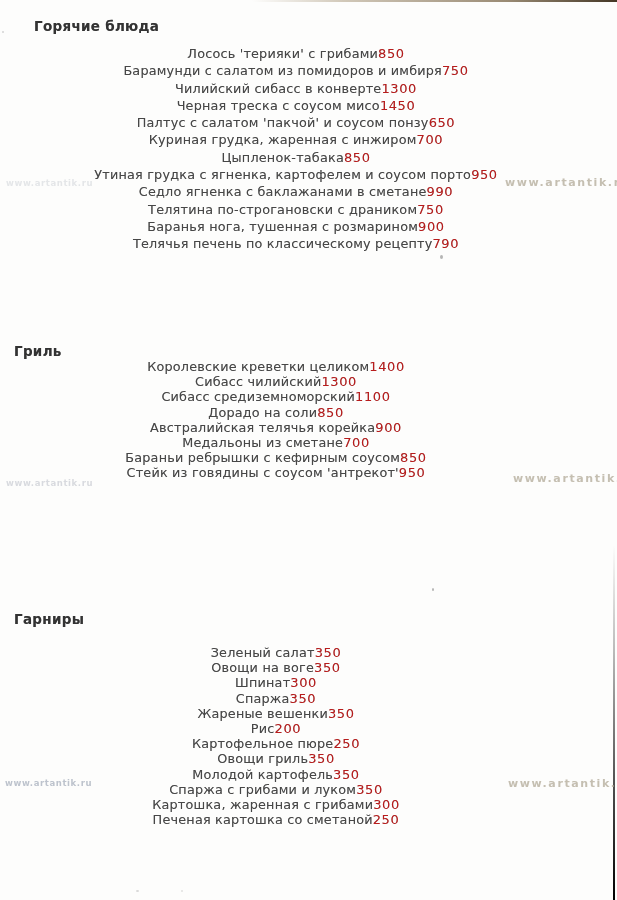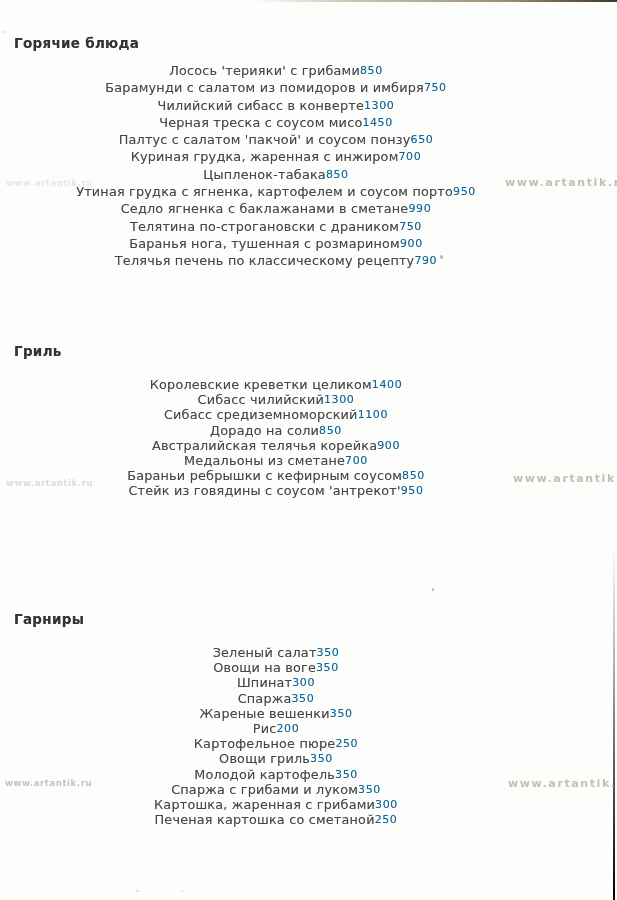--- a/index.html
+++ b/index.html
@@ -6,41 +6,41 @@
   .page{
     position:relative;
     width:617px;height:900px;
     background:#fdfdfc;
     overflow:hidden;
     font-family:"DejaVu Sans","Liberation Sans",sans-serif;
   }
 
   
   .menu-section{position:absolute;left:14px;width:524px;}
-  .sec1{top:35px;}
+  .sec1{top:18px;margin-left:20px;}
   .sec2{top:343px;}
   .sec3{top:611px;}
   .section-title{
     margin:0;
     font-size:13.5px;font-weight:bold;
     color:#333333;letter-spacing:.3px;line-height:16px;
     text-shadow:0 0 .3px rgba(51,51,51,.45);
   }
   .sec1 .rows{margin-top:13px;}
-  .sec2 .rows{margin-top:19px;}
+  .sec2 .rows{margin-top:1px;}
   .sec3 .rows{margin-top:19px;}
   .row{display:flex;justify-content:center;align-items:flex-start;line-height:14px;}
   .sec1 .row{height:17.3px;}
   .sec2 .row,.sec3 .row{height:15.2px;}
   .item-name{
     font-size:12.8px;color:#474747;letter-spacing:.2px;white-space:nowrap;
     text-shadow:0 0 .3px rgba(71,71,71,.4);
   }
   .item-price{
-    font-size:11px;color:#0369a1;letter-spacing:.6px;
+    font-size:13px;color:#b91c1c;letter-spacing:.6px;
     text-shadow:0 0 .3px rgba(71,71,71,.4);
   }
 
   
   .wm{position:absolute;font-weight:bold;white-space:nowrap;pointer-events:none;}
   .wm-right{font-size:11px;letter-spacing:1.6px;color:rgba(178,170,152,.75);}
   .wm-left{font-size:8.5px;letter-spacing:.6px;}
   .wm-r1{left:505px;top:176px;}
   .wm-r2{left:513px;top:472px;}
   .wm-r3{left:508px;top:777px;}

